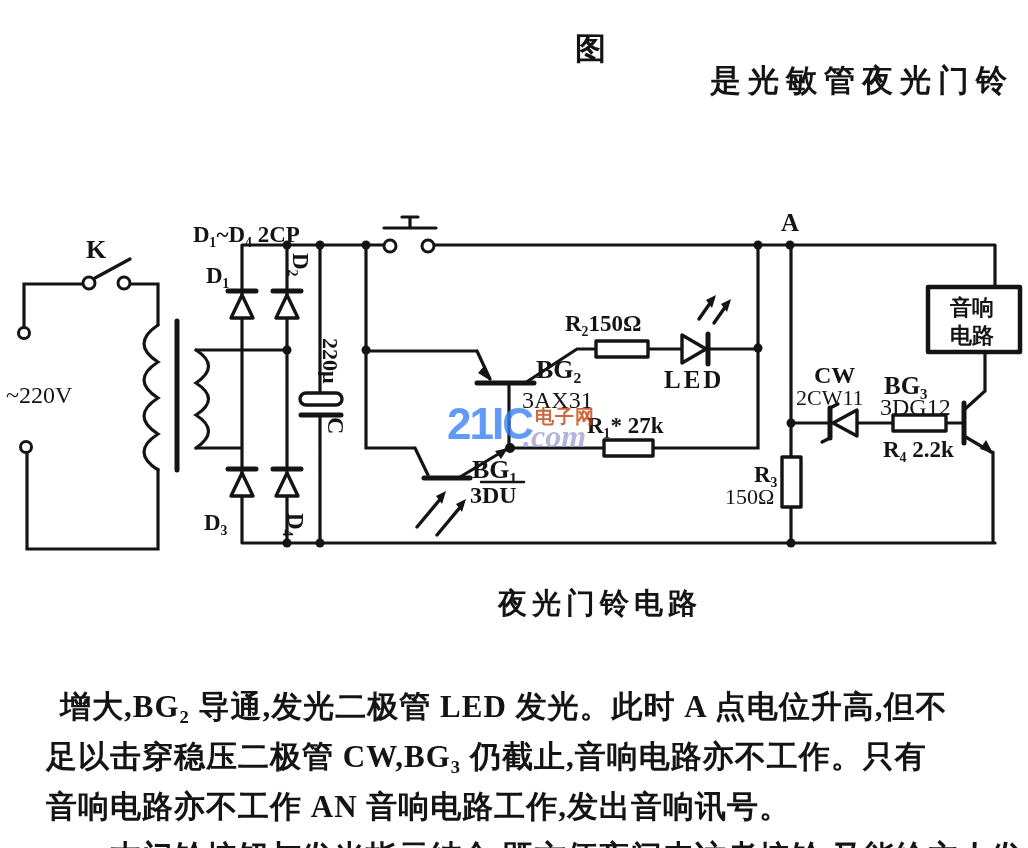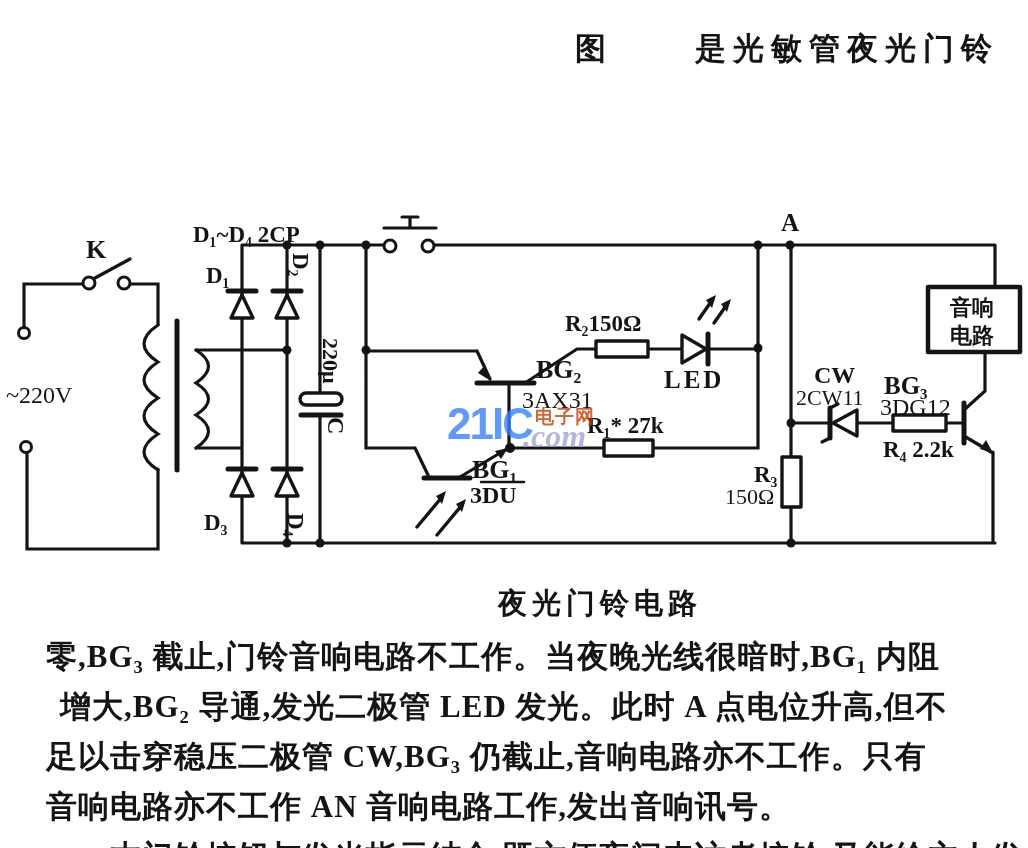--- a/index.html
+++ b/index.html
@@ -40,21 +40,21 @@
     font-style:italic;font-weight:700;font-size:32px;
   }
 </style>
 </head>
 <body>
 
 <div class="page">
 
   <div class="tline" style="left:575px;top:28px;">
     <span>图</span>
-    <span style="position:absolute;left:120px;letter-spacing:7px;">是光敏管夜光门铃</span>
+    <span style="position:absolute;left:135px;letter-spacing:7px;margin-top:32px;">是光敏管夜光门铃</span>
   </div>
 
   <svg width="1028" height="848" viewBox="0 0 1028 848">
     <g stroke="#141414" fill="none" stroke-width="3.2" stroke-linecap="round">
 
       <path d="
         M24,328 V284 H82
         M95,278 L130,259
         M130,284 H158 V325
         M158,469 V549 H27 V452
@@ -192,19 +192,18 @@
   </svg>
 
   <div class="wm">
     <span class="brand" style="color:#3b82f6;">21IC</span>
     <span class="site" style="color:#c2410c;">电子网</span>
     <span class="dom" style="color:#a3a3d4;">.com</span>
   </div>
 
   <div class="fig-caption">夜光门铃电路</div>
 
-  <div class="tline" style="left:46px;top:636px;">零,BG₃ 截止,门铃音响电路不工作。当夜晚光线很暗时,BG₁ 内阻</div>
   <div class="tline" style="left:60px;top:686px;">增大,BG₂ 导通,发光二极管 LED 发光。此时 A 点电位升高,但不</div>
   <div class="tline" style="left:46px;top:736px;">足以击穿稳压二极管 CW,BG₃ 仍截止,音响电路亦不工作。只有</div>
   <div class="tline" style="left:46px;top:786px;">音响电路亦不工作 AN 音响电路工作,发出音响讯号。</div>
   <div class="truncated">本门铃按钮与发光指示结合,既方便夜间来访者按铃,又能给主人发</div>
 
 </div>
 
 </body></html>

